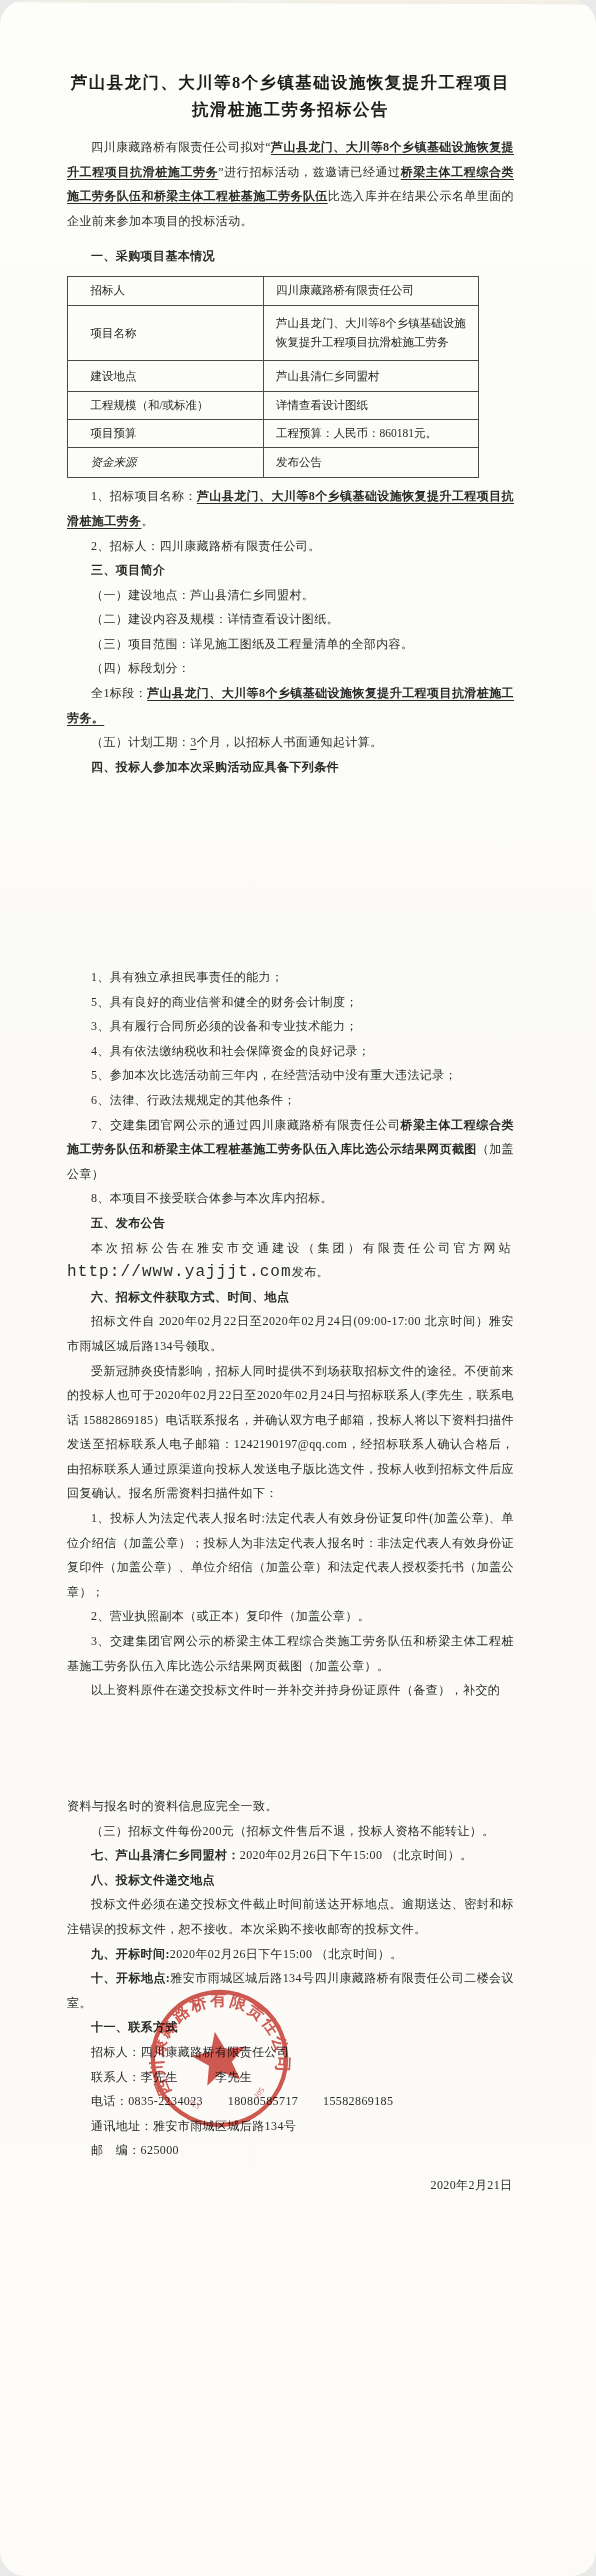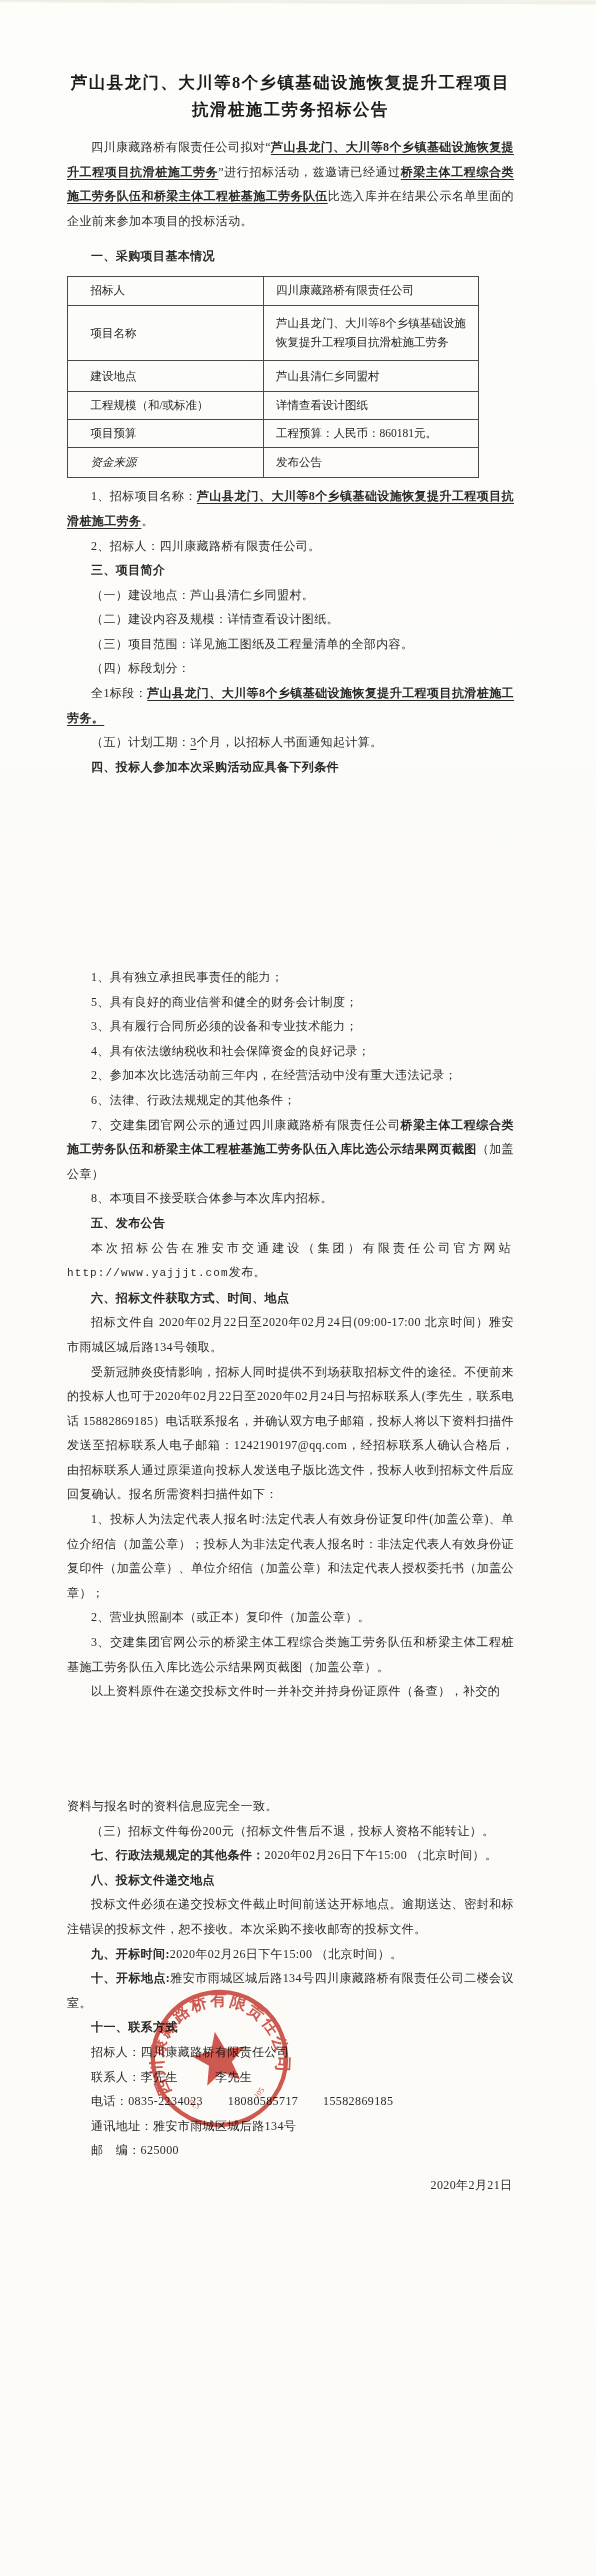--- a/index.html
+++ b/index.html
@@ -1,30 +1,30 @@
 <!DOCTYPE html>
 <html style="font-size:12px"><head>
 <meta charset="utf-8">
 <style>
   html,body{margin:0;padding:0;background:#e9e9e9;}
   .page{
     position:relative;width:596px;height:2576px;margin:0 auto;
     background:linear-gradient(180deg,#fdfdfa 0%,#fbfaf6 45%,#fcfbf8 100%);
     font-family:"Liberation Serif","DejaVu Serif",serif;
-    color:#262626;overflow:hidden;
+    color:#262626;overflow:hidden;border-radius:25px;
   }
   .flowblock{position:absolute;left:67px;width:447px;}
   .title{font-size:16.4px;font-weight:bold;text-align:center;line-height:27px;letter-spacing:1.5px;color:#1c1c1c;}
   .t{font-size:12px;line-height:24.6px;margin:0;text-align:justify;letter-spacing:0.4px;color:#2a2a2a;}
   .ind{text-indent:2em;}
   .b{font-weight:bold;}
   .u{text-decoration:underline;text-underline-offset:3px;}
   .bu{font-weight:bold;text-decoration:underline;text-underline-offset:3px;}
   .sp5{letter-spacing:3.1px;}
-  .mono{font-family:"Liberation Mono",monospace;font-size:11px;letter-spacing:1.1px;}
+  .mono{font-family:"Liberation Mono",monospace;font-size:16px;letter-spacing:1.1px;}
   table.info{border-collapse:collapse;width:412px;margin-top:7.5px;table-layout:fixed;}
   table.info td{border:0.7px solid #4a4a4a;font-size:11.5px;line-height:19.4px;vertical-align:middle;padding:3px 7.5px 3px 12px;}
   table.info td.lab{width:165px;padding-left:22.4px;}
   .r1{height:22.4px;} .r2{height:48px;} .r3{height:24px;} .r4{height:21px;} .r5{height:21px;} .r6{height:22.4px;font-style:italic;}
   .pbreak{position:absolute;left:0;width:604px;height:1.5px;}
   .pb1{top:1146;background:linear-gradient(90deg,#dcd7c9,#e9e5d9 60%,#ddd8cb);transform:rotate(.08deg);}
   .pb1b{top:1148;background:#f3f1ea;height:2.2px;}
   .pb2{top:2296;background:linear-gradient(90deg,#d8d3c5,#e7e3d6 50%,#d9d4c7);transform:rotate(.22deg);transform-origin:left;}
   .pb2b{top:2299;background:#f2f0e9;height:2.2px;transform:rotate(.22deg);transform-origin:left;}
   .date{text-align:right;margin-top:9.7px;padding-right:1.5px;}
@@ -88,21 +88,21 @@
   </div>
 
   <div class="pbreak pb1"></div>
   <div class="pbreak pb1b"></div>
 
   <div class="flowblock" style="top:965px;">
     <p class="t ind">1、具有独立承担民事责任的能力；</p>
     <p class="t ind">5、具有良好的商业信誉和健全的财务会计制度；</p>
     <p class="t ind">3、具有履行合同所必须的设备和专业技术能力；</p>
     <p class="t ind">4、具有依法缴纳税收和社会保障资金的良好记录；</p>
-    <p class="t ind">2、参加本次比选活动前三年内，在经营活动中没有重大违法记录；</p>
+    <p class="t ind">5、参加本次比选活动前三年内，在经营活动中没有重大违法记录；</p>
     <p class="t ind">6、法律、行政法规规定的其他条件；</p>
     <p class="t ind"><span>7、交建集团官网公示的通过四川康藏路桥有限责任公司</span><span class="b">桥梁主体工程综合类施工劳务队伍和桥梁主体工程桩基施工劳务队伍入库比选公示结果网页截图</span><span>（加盖公章）</span></p>
     <p class="t ind">8、本项目不接受联合体参与本次库内招标。</p>
 
     <p class="t ind b">五、发布公告</p>
     <p class="t ind sp5">本次招标公告在雅安市交通建设（集团）有限责任公司官方网站</p>
     <p class="t"><span class="mono">http://www.yajjjt.com</span><span>发布。</span></p>
 
     <p class="t ind b">六、招标文件获取方式、时间、地点</p>
     <p class="t ind">招标文件自 2020年02月22日至2020年02月24日(09:00-17:00 北京时间）雅安市雨城区城后路134号领取。</p>
@@ -112,21 +112,21 @@
     <p class="t ind">3、交建集团官网公示的桥梁主体工程综合类施工劳务队伍和桥梁主体工程桩基施工劳务队伍入库比选公示结果网页截图（加盖公章）。</p>
     <p class="t ind">以上资料原件在递交投标文件时一并补交并持身份证原件（备查），补交的</p>
   </div>
 
   <div class="pbreak pb2"></div>
   <div class="pbreak pb2b"></div>
 
   <div class="flowblock" style="top:1794px;">
     <p class="t">资料与报名时的资料信息应完全一致。</p>
     <p class="t ind">（三）招标文件每份200元（招标文件售后不退，投标人资格不能转让）。</p>
-    <p class="t ind"><span class="b">七、行政法规规定的其他条件：</span><span>2020年02月26日下午15:00 （北京时间）。</span></p>
+    <p class="t ind"><span class="b">七、芦山县清仁乡同盟村：</span><span>2020年02月26日下午15:00 （北京时间）。</span></p>
     <p class="t ind b">八、投标文件递交地点</p>
     <p class="t ind">投标文件必须在递交投标文件截止时间前送达开标地点。逾期送达、密封和标注错误的投标文件，恕不接收。本次采购不接收邮寄的投标文件。</p>
     <p class="t ind"><span class="b">九、开标时间:</span><span>2020年02月26日下午15:00 （北京时间）。</span></p>
     <p class="t ind"><span class="b">十、开标地点:</span><span>雅安市雨城区城后路134号四川康藏路桥有限责任公司二楼会议室。</span></p>
     <p class="t ind b">十一、联系方式</p>
     <p class="t ind">招标人：四川康藏路桥有限责任公司</p>
     <p class="t ind">联系人：李先生　　　李先生</p>
     <p class="t ind">电话：0835-2234023　　18080585717　　15582869185</p>
     <p class="t ind">通讯地址：雅安市雨城区城后路134号</p>
     <p class="t ind">邮　编：625000</p>

